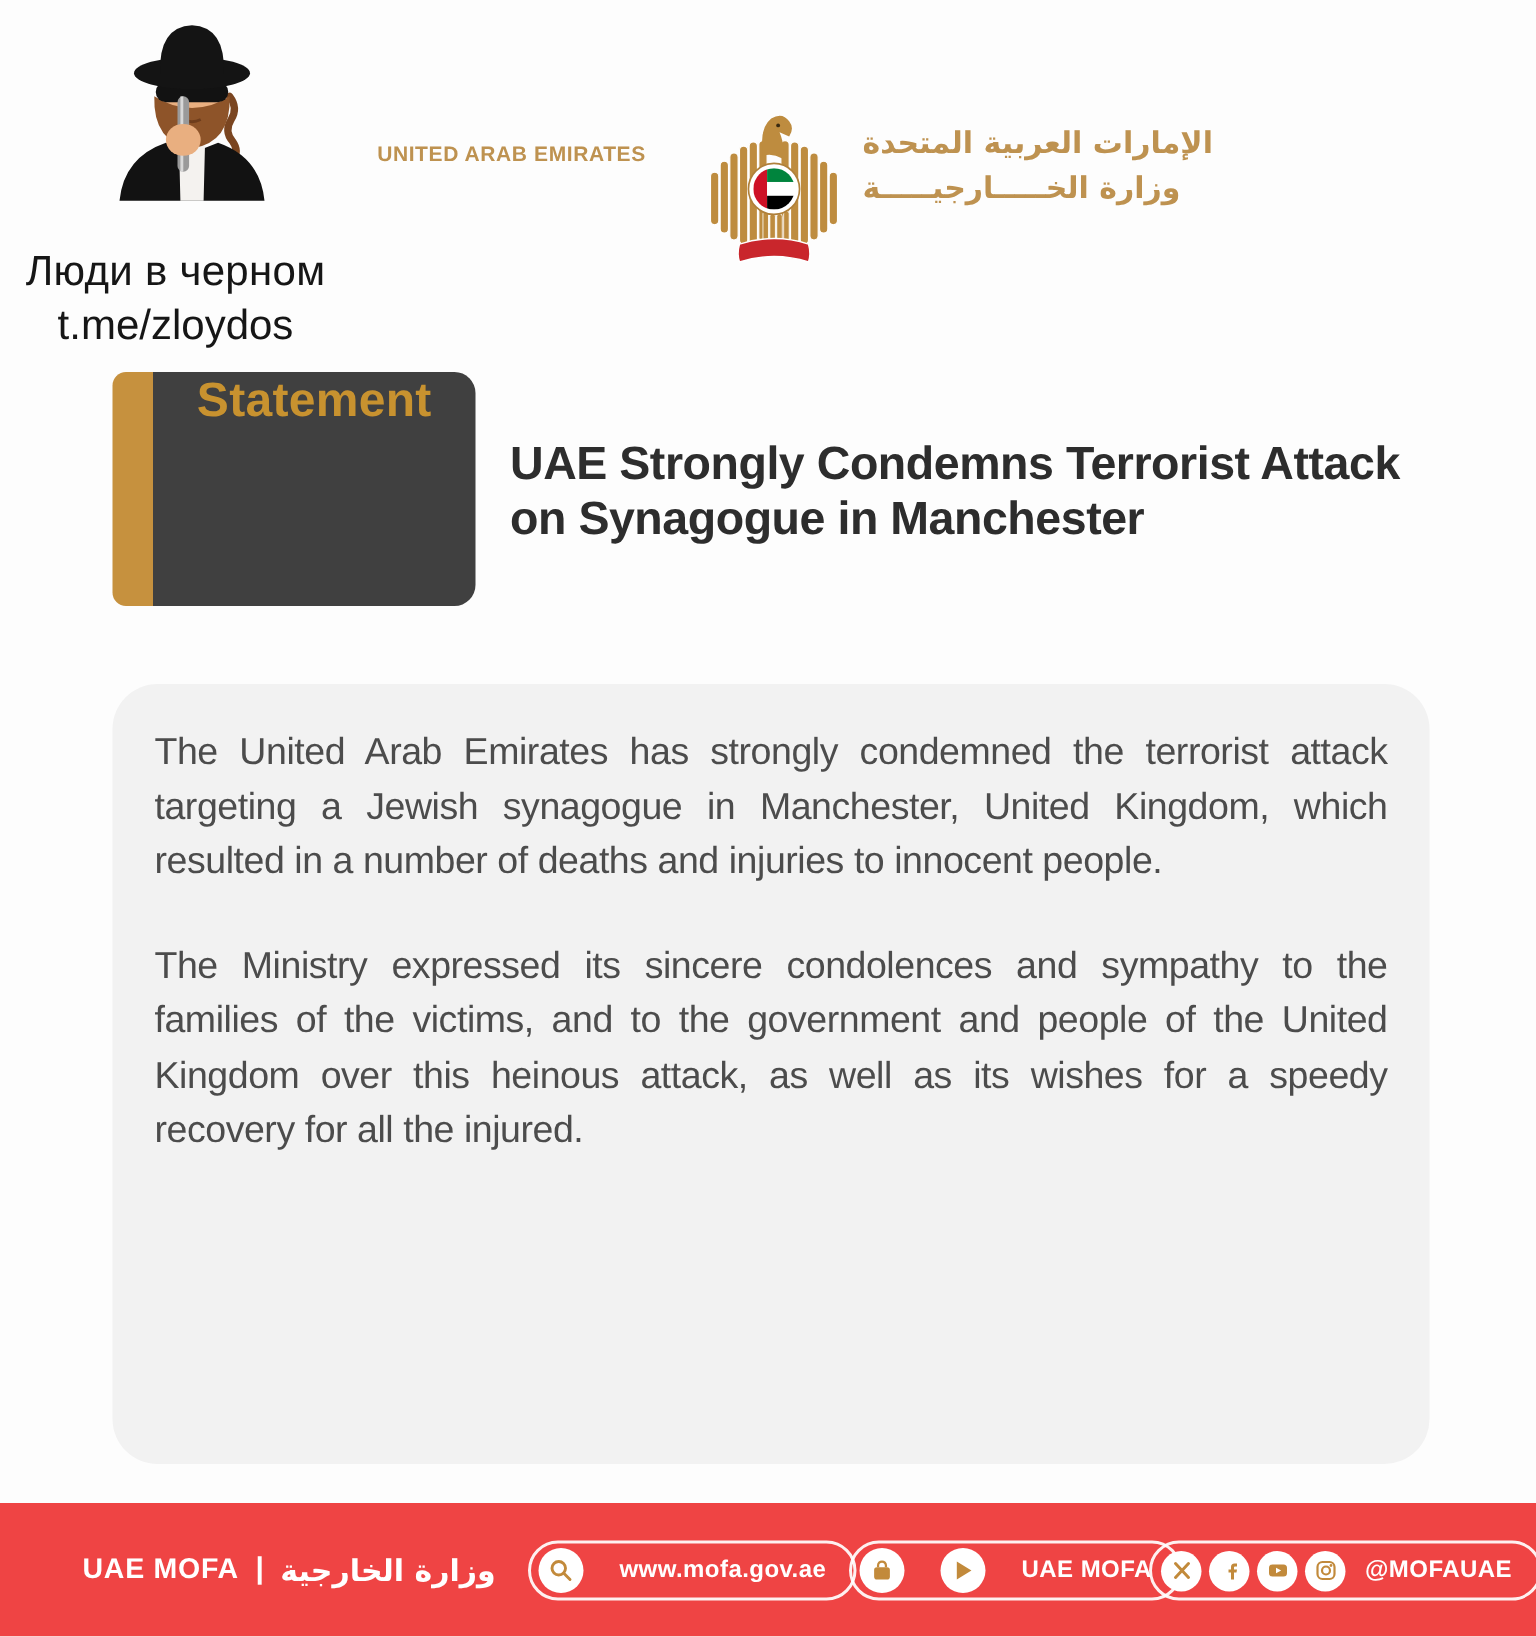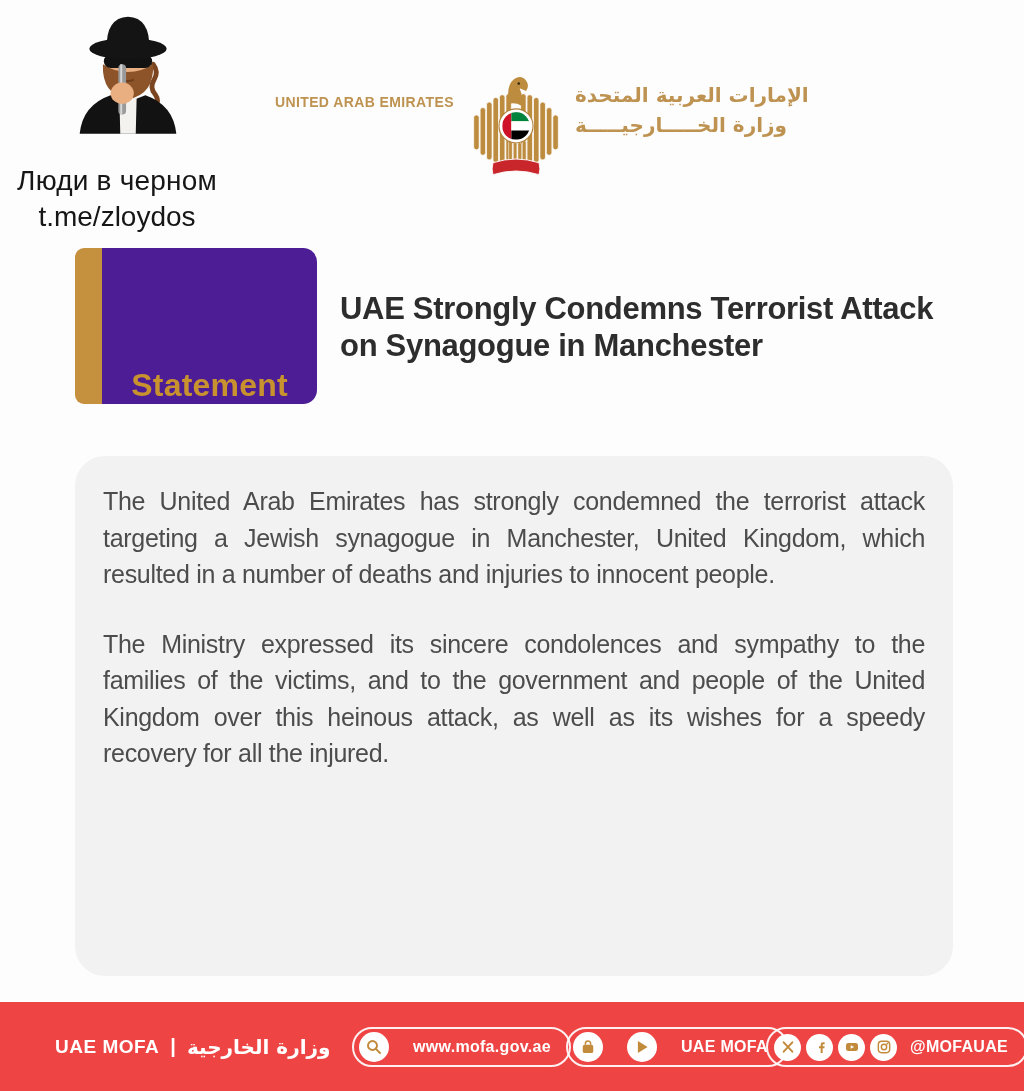--- a/index.html
+++ b/index.html
@@ -19,37 +19,37 @@
     text-align: center; font-size: 28px; color: #161616; letter-spacing: 0.2px;
   }
   .wm-url {
     position: absolute; left: -8px; top: 201px; width: 250px;
     text-align: center; font-size: 28px; color: #161616;
   }
 
   
   .hdr-en {
     position: absolute; left: 228px; top: 92px; width: 226px;
-    text-align: right; font-size: 14px; font-weight: bold;
+    text-align: center; font-size: 14px; font-weight: bold;
     color: #BE9250; line-height: 21px; letter-spacing: 0.4px;
   }
   .emblem { position: absolute; left: 470px; top: 64px; width: 92px; height: 122px; }
   .hdr-ar {
     position: absolute; left: 575px; top: 80px; width: 270px;
     direction: rtl; text-align: left;
     font-family: "DejaVu Sans", sans-serif;
     font-size: 20px; font-weight: bold; color: #BE9250; line-height: 30px;
   }
 
   
   .stmt-wrap { position: absolute; left: 75px; top: 248px; width: 242px; height: 156px; display: flex; }
   .stmt-bar { width: 27px; height: 100%; background: #C6913E; border-radius: 9px 0 0 9px; }
   .stmt-box {
-    flex: 1; background: #4c1d95; border-radius: 0 14px 14px 0;
-    display: flex; align-items: flex-end; justify-content: center;
+    flex: 1; background: #404040; border-radius: 0 14px 14px 0;
+    display: flex; align-items: flex-start; justify-content: center;
   }
   .stmt-label { font-size: 32px; font-weight: bold; color: #C8922F; letter-spacing: 0.2px; }
   .stmt-title {
     position: absolute; left: 340px; top: 290px; width: 628px;
     font-size: 31px; font-weight: bold; color: #2d2d2d;
     line-height: 37px; letter-spacing: -0.3px;
   }
 
   
   .card {

